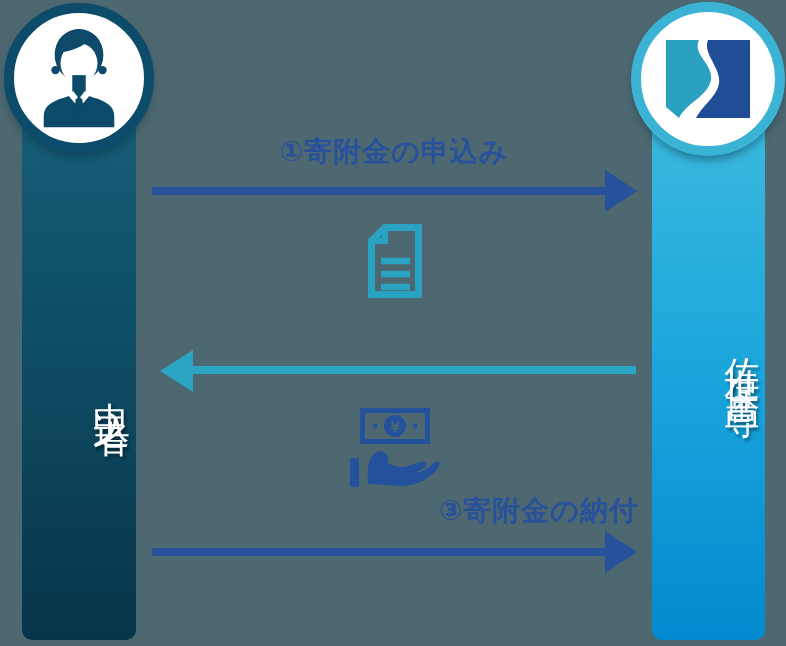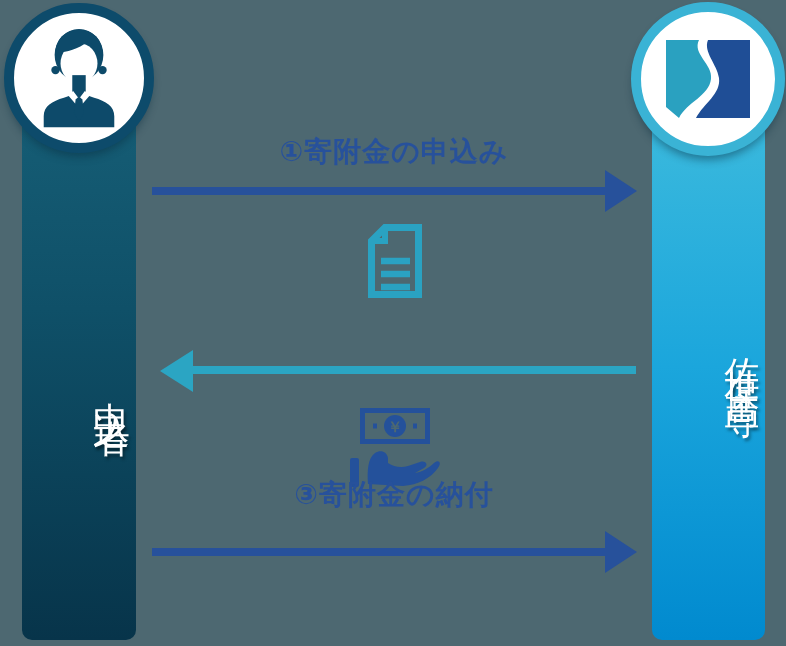--- a/index.html
+++ b/index.html
@@ -42,21 +42,21 @@
 
   
   .flow-label{
     position:absolute;left:150px;width:488px;
     text-align:center;font-size:28px;font-weight:700;letter-spacing:1px;
   }
   .flow-dark{color:#27519b;}
   .flow-teal{color:#2ba5c3;}
   .label-1{top:133px;}
   .label-2{top:301px;}
-  .label-3{top:476px;}
+  .label-3{top:492px;text-align:right;}
 
   
   .shaft{position:absolute;height:8px;}
   .shaft-dark{background:#27519b;}
   .shaft-teal{background:#2ba5c3;}
   .head{position:absolute;width:0;height:0;border-top:21px solid transparent;border-bottom:21px solid transparent;}
   .head-right{border-left:32px solid #27519b;}
   .head-left{border-right:33px solid #2ba5c3;}
 
   .shaft-1{left:152px;top:187px;width:455px;}

